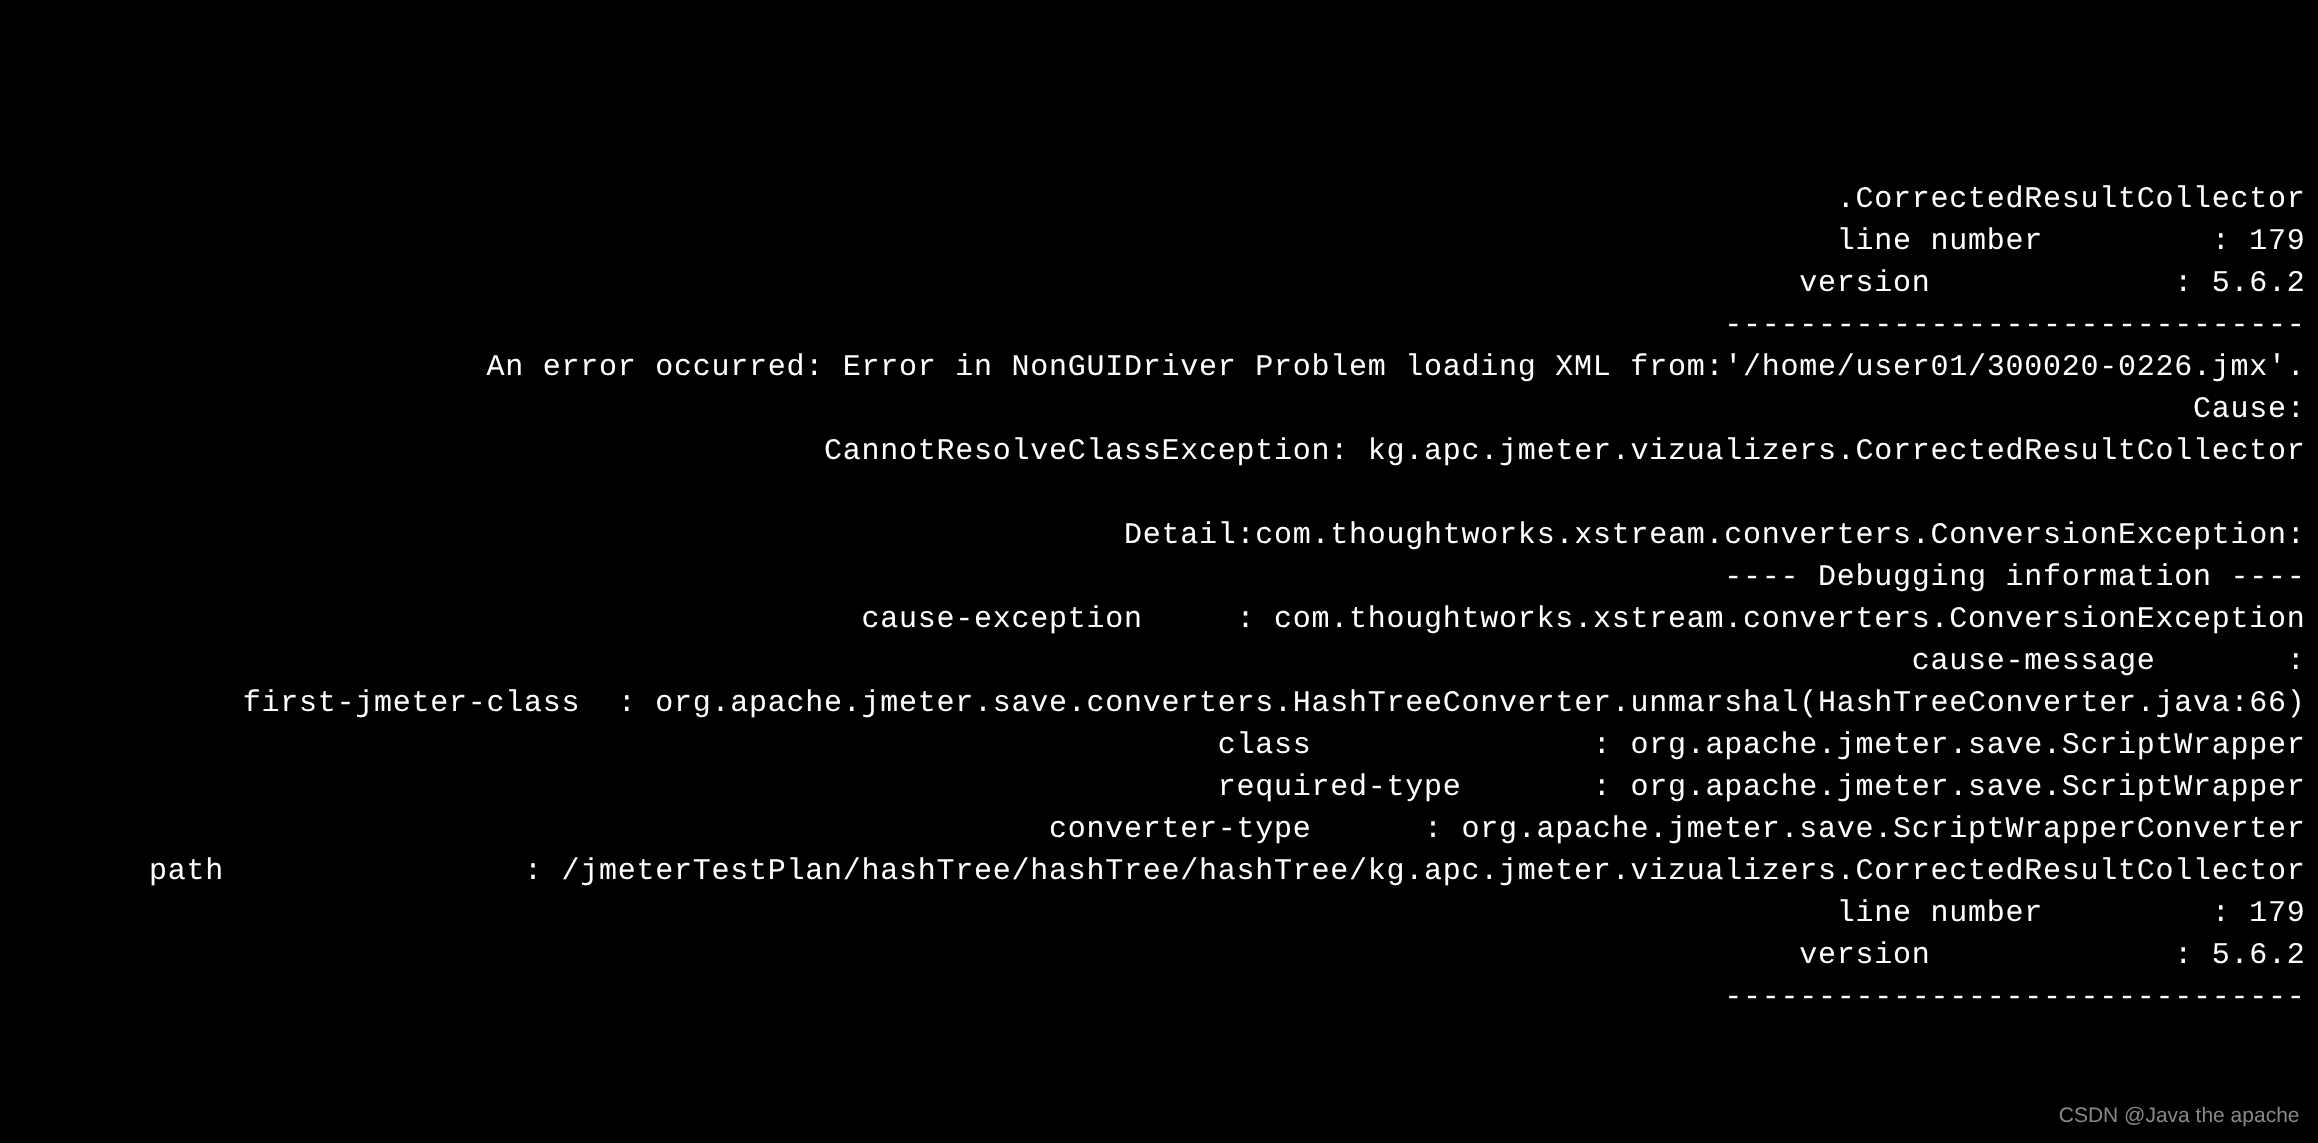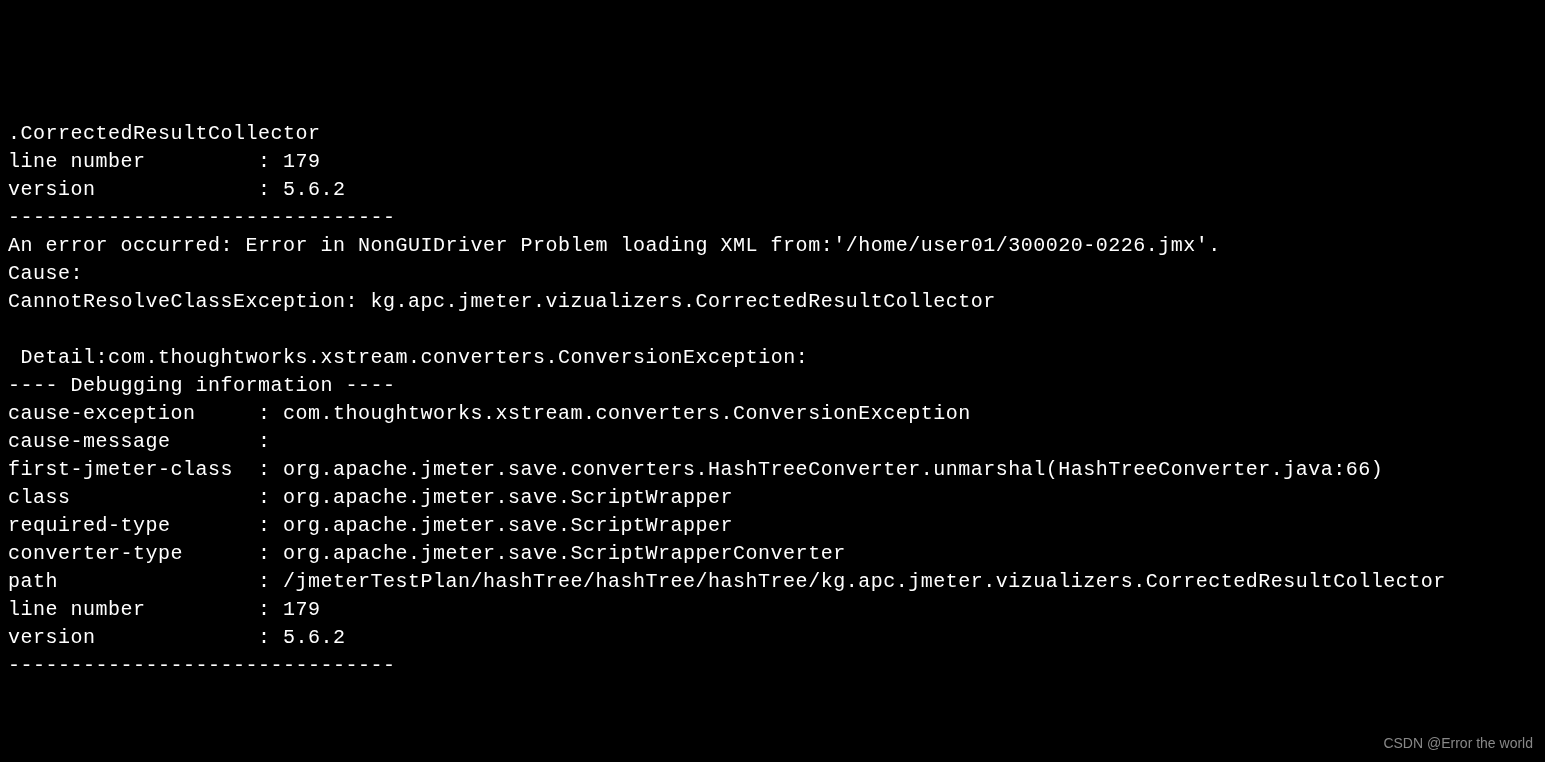--- a/index.html
+++ b/index.html
@@ -1,18 +1,19 @@
 <!DOCTYPE html>
 <html><head>
   <meta charset="utf-8">
   <style>
     * {
       margin: 0;
       padding: 0;
       box-sizing: border-box;
+      text-align: right;
     }
     body {
       background-color: #000000;
       color: #ffffff;
       font-family: 'Courier New', Consolas, monospace;
       font-size: 20px;
       line-height: 1.4;
       padding: 8px;
       width: 1545px;
       height: 762px;
@@ -53,16 +54,16 @@
 <span>cause-message       :</span>
 <span>first-jmeter-class  : org.apache.jmeter.save.converters.HashTreeConverter.unmarshal(HashTreeConverter.java:66)</span>
 <span>class               : org.apache.jmeter.save.ScriptWrapper</span>
 <span>required-type       : org.apache.jmeter.save.ScriptWrapper</span>
 <span>converter-type      : org.apache.jmeter.save.ScriptWrapperConverter</span>
 <span>path                : /jmeterTestPlan/hashTree/hashTree/hashTree/kg.apc.jmeter.vizualizers.CorrectedResultCollector</span>
 <span>line number         : 179</span>
 <span>version             : 5.6.2</span>
 <span>-------------------------------</span></div>
 
-<div class="watermark">CSDN @Error the world</div>
+<div class="watermark">CSDN @Java the apache</div>
 
 
 
 
 </body></html>

